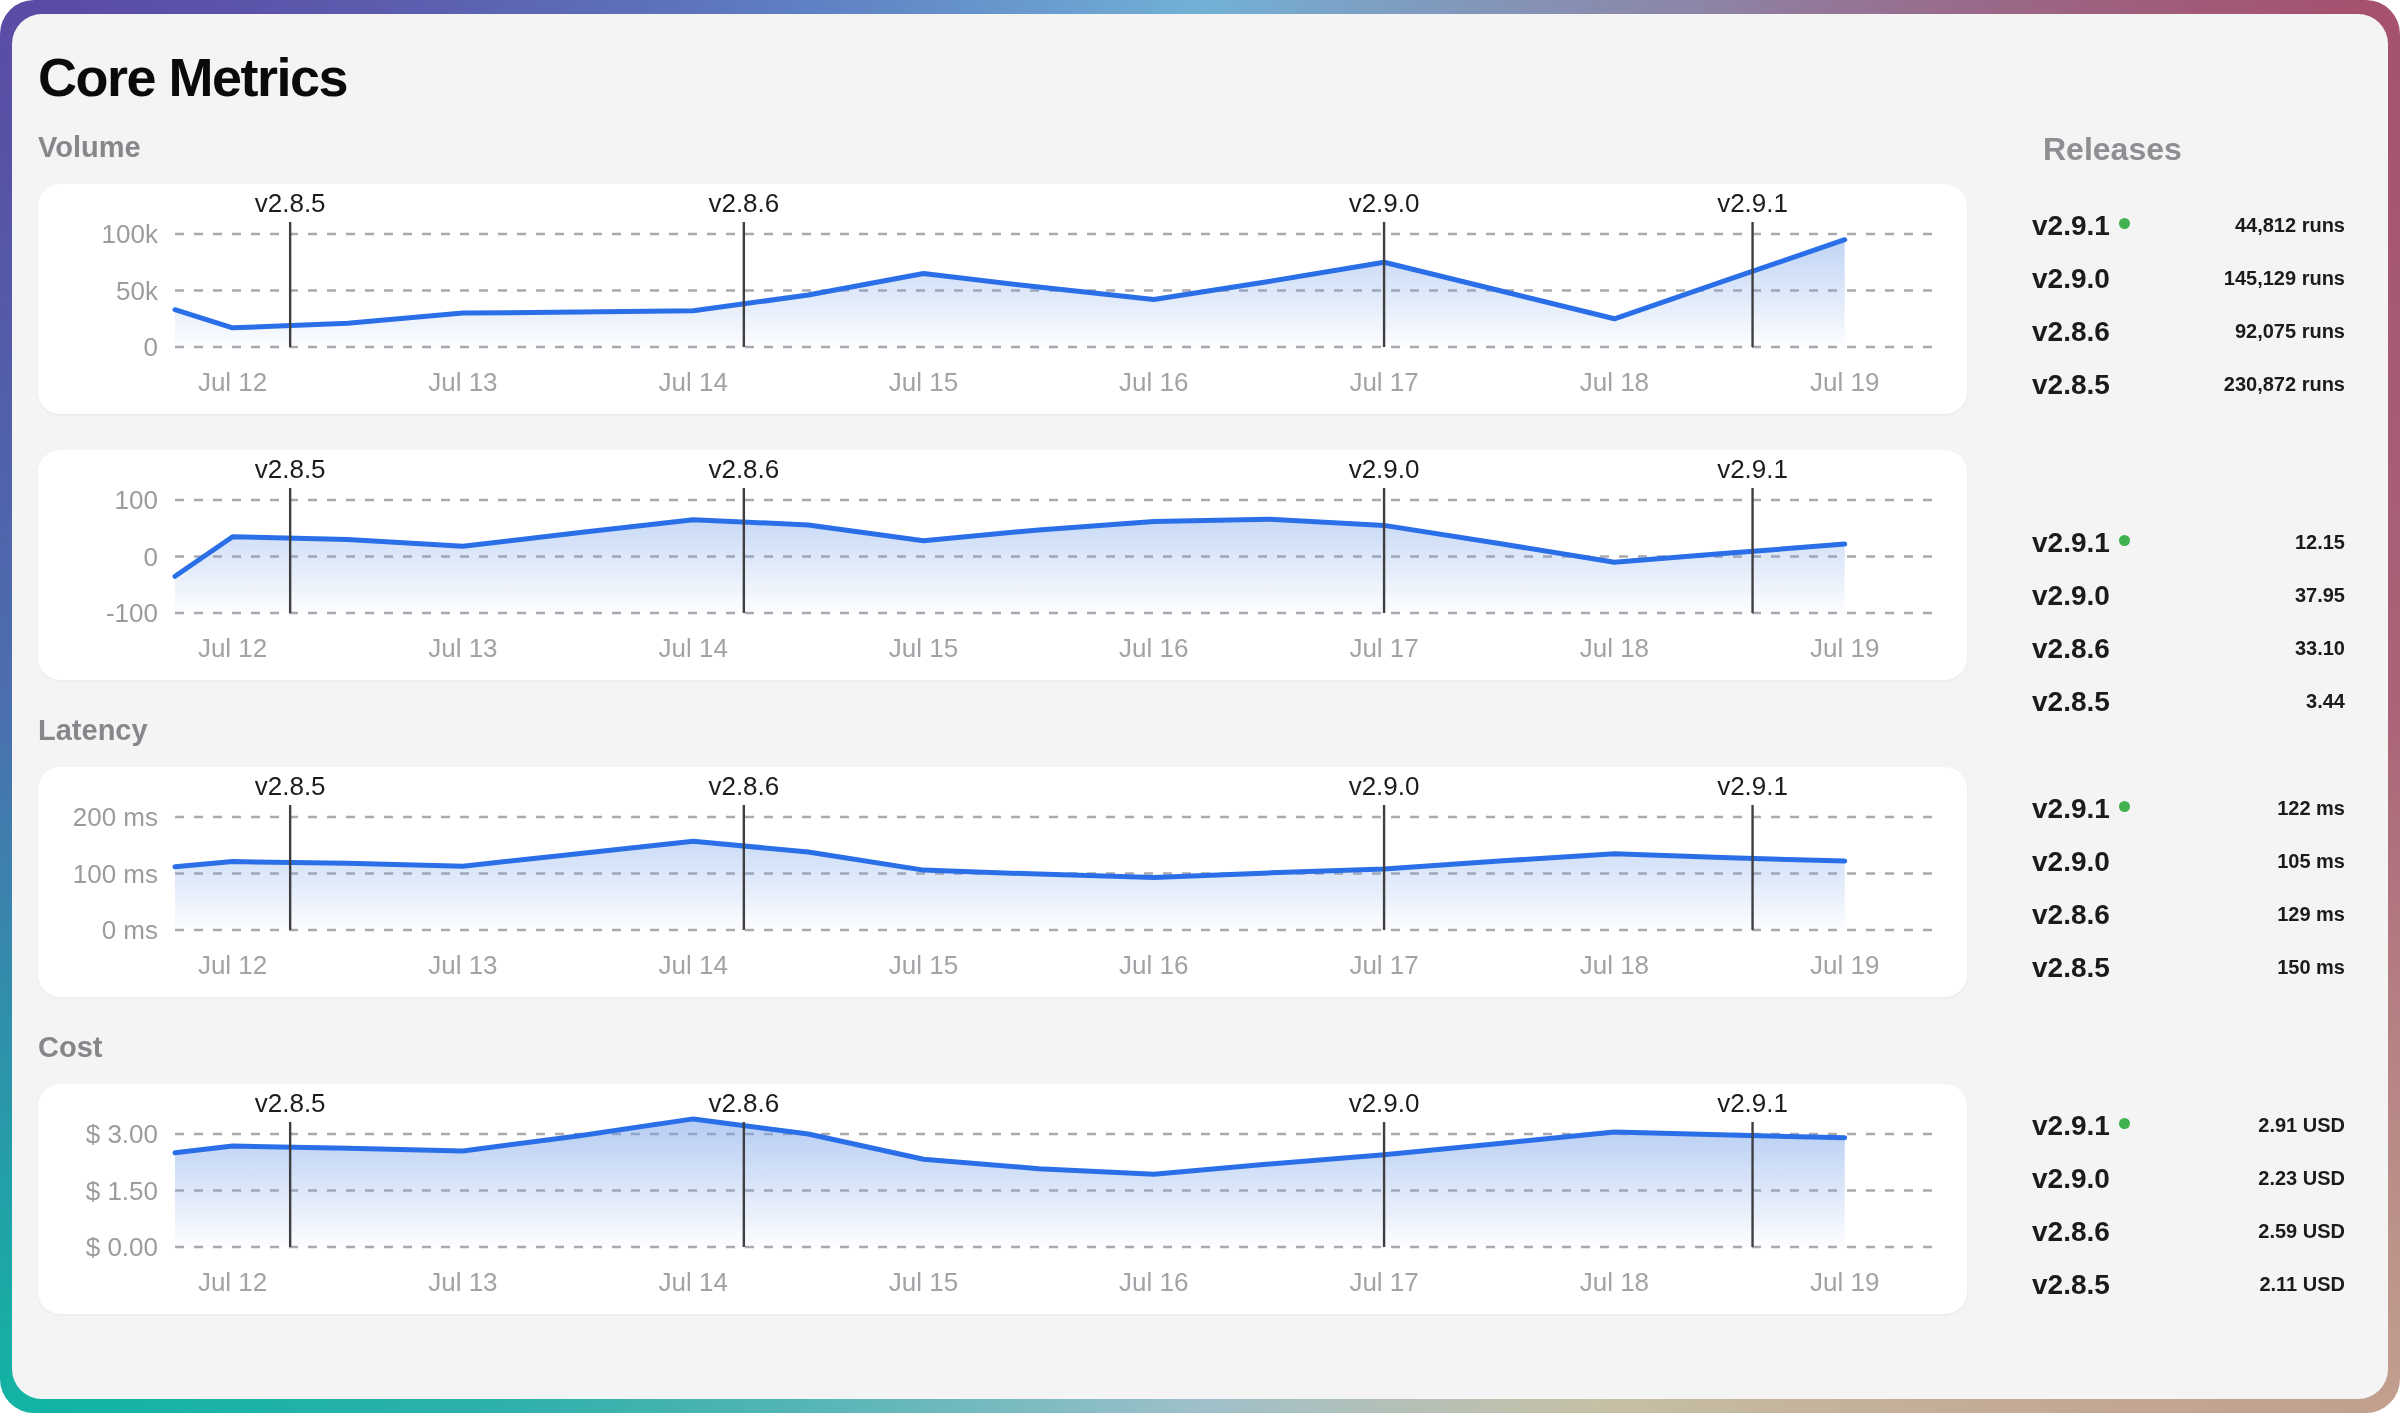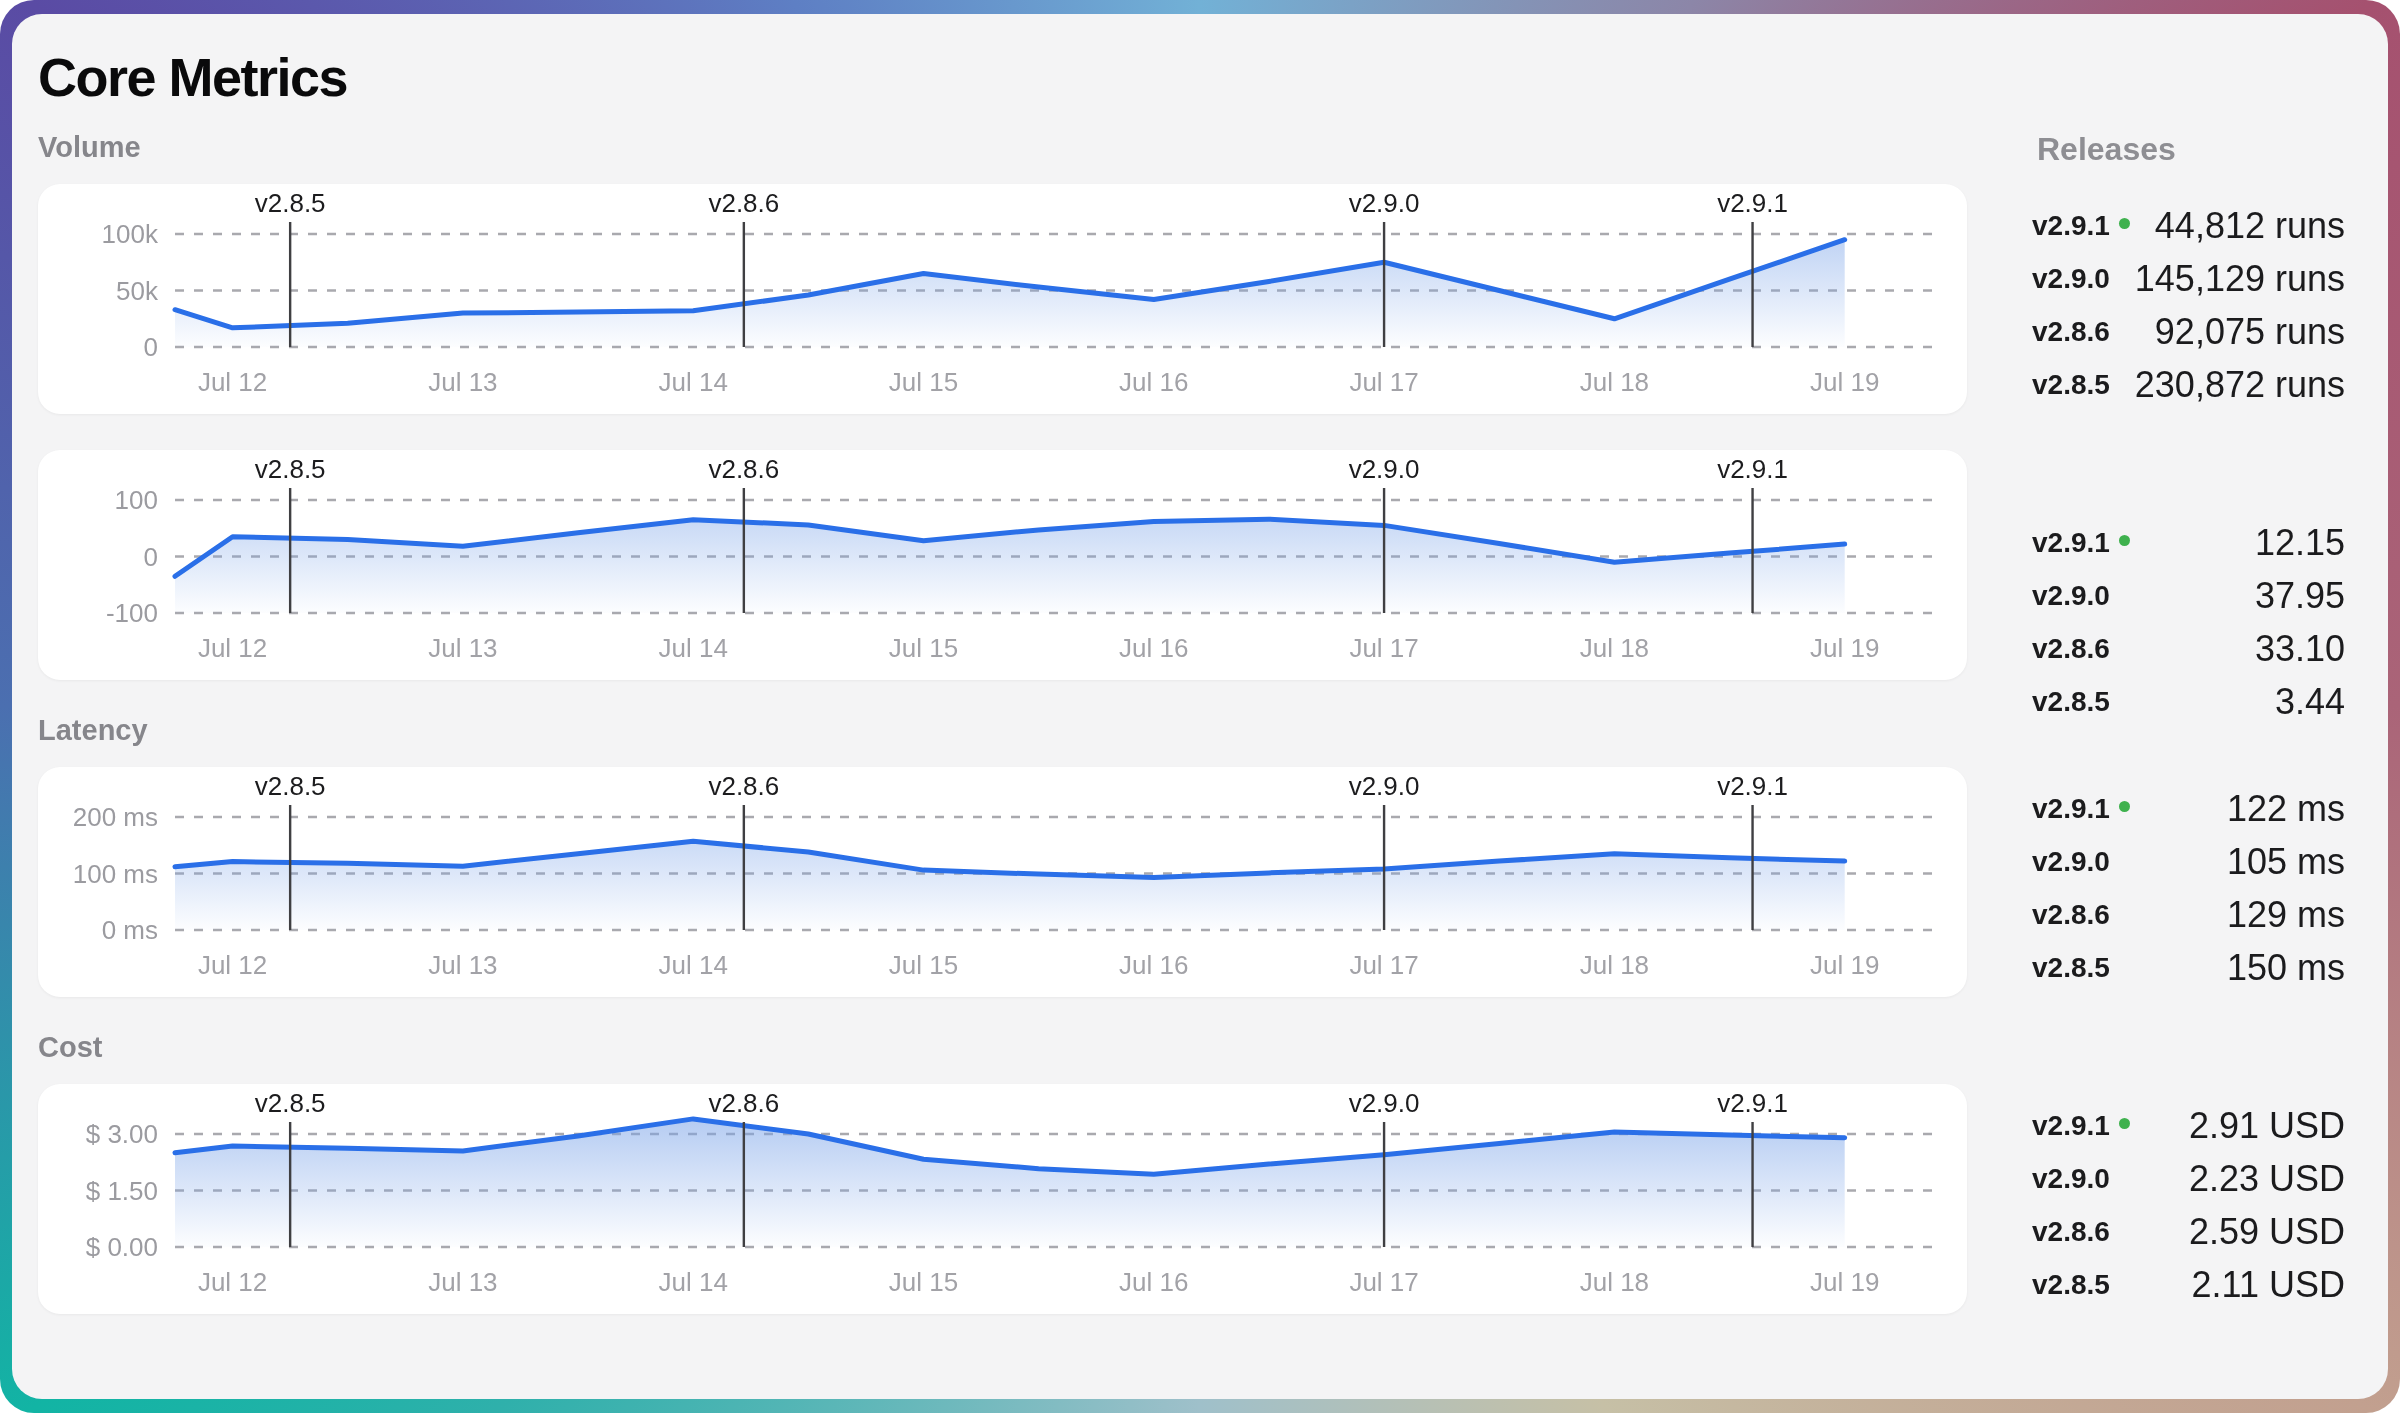--- a/index.html
+++ b/index.html
@@ -65,21 +65,21 @@
     height: 230px;
     background: #ffffff;
     border-radius: 22px;
     box-shadow: 0 1px 3px rgba(0,0,0,0.05);
     overflow: hidden;
   }
   .chart-card svg { display: block; }
   .stats-col { position: relative; }
   .releases-header {
     position: absolute;
-    top: 0; left: 5px;
+    top: 0; left: 11px;
     font-size: 32px;
     line-height: 32px;
     font-weight: 600;
     color: #8e8e93;
   }
   .stats-block {
     position: absolute;
     top: 172px; left: 0; right: 0;
     transform: translateY(-50%);
   }
@@ -95,22 +95,22 @@
     font-weight: 700;
     color: #1b1b1d;
   }
   .current-dot {
     width: 11px; height: 11px;
     border-radius: 50%;
     margin-left: 9px;
     margin-top: -4px;
   }
   .stat-value {
-    font-size: 36px;
-    font-weight: 400;
+    font-size: 20px;
+    font-weight: 700;
     color: #1b1b1d;
   }
   svg text { font-family: "Liberation Sans", "DejaVu Sans", sans-serif; }
 </style>
 </head>
 <body>
 
 <div class="frame">
   <div class="app">
     <h1 class="page-title">Core Metrics</h1>

